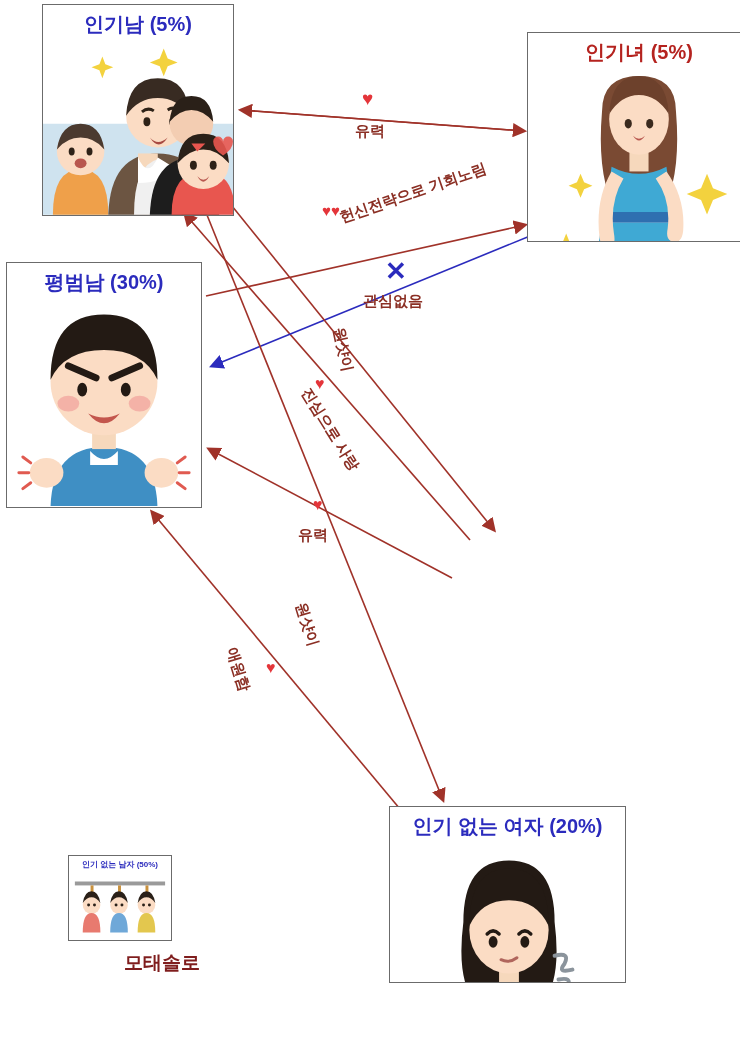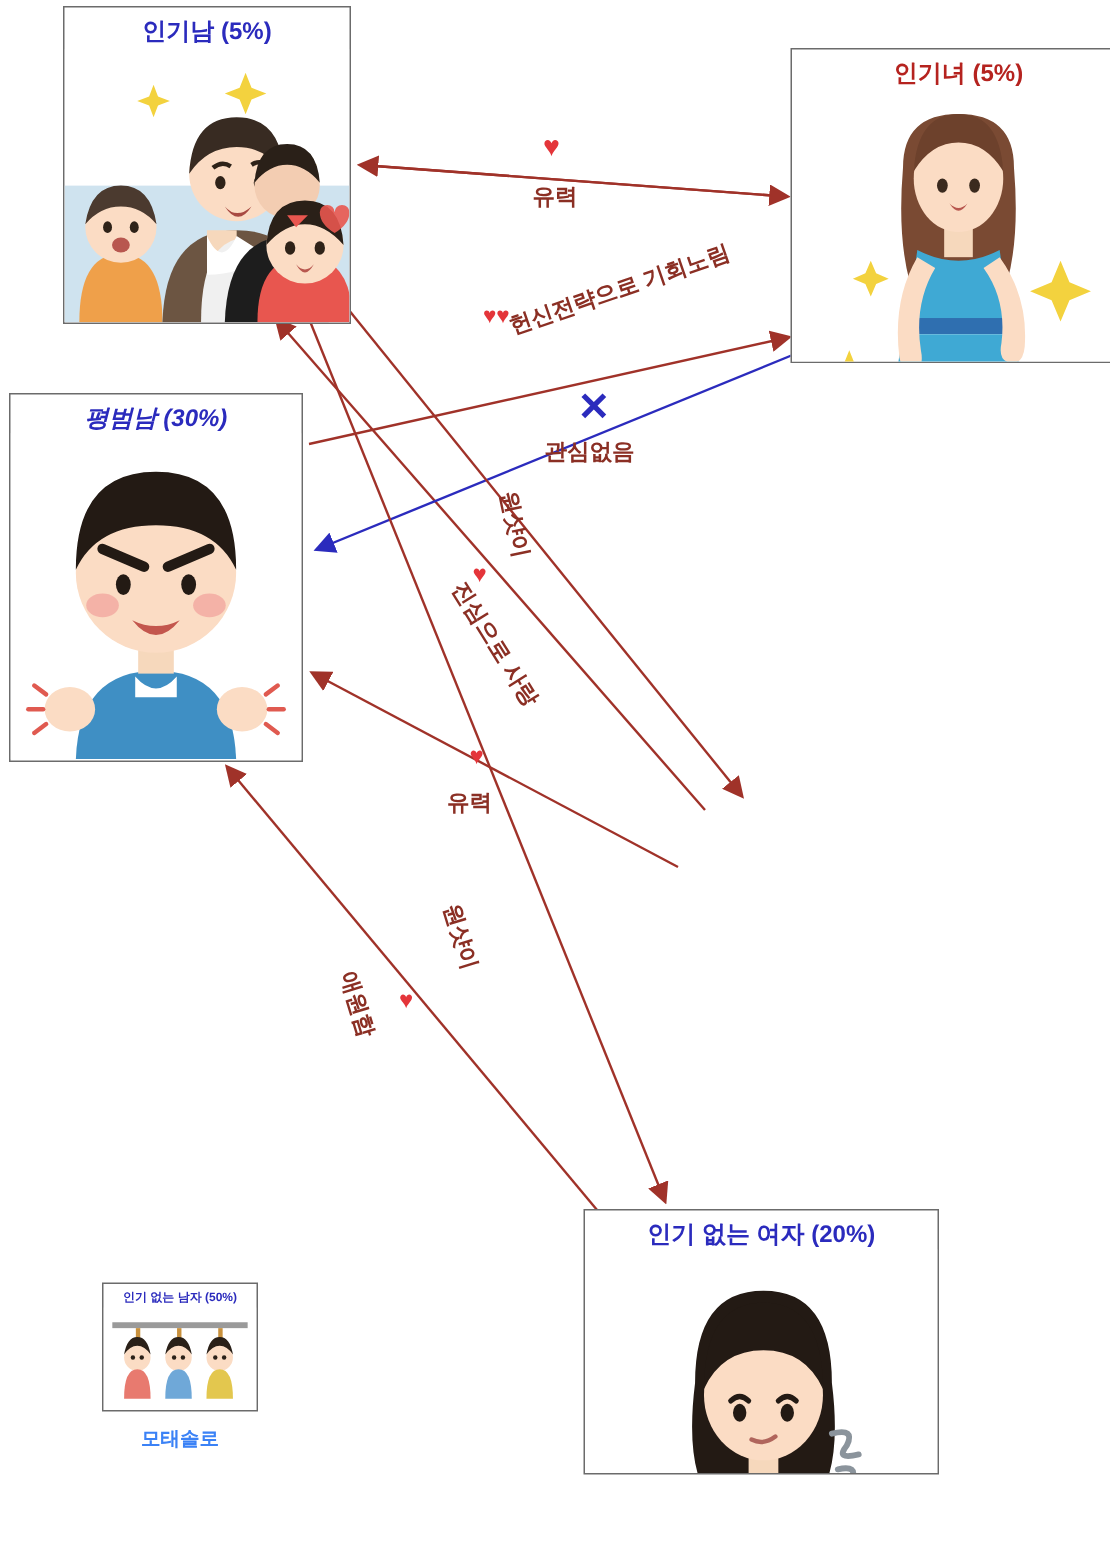--- a/index.html
+++ b/index.html
@@ -31,21 +31,21 @@
     border: 1px solid #6b6b6b;
     background: #ffffff;
     overflow: hidden;
   }
   .node .title {
     position: absolute;
     left: 0;
     right: 0;
     top: 6px;
     text-align: center;
-    font-size: 16px;
+    font-size: 20px;
     font-weight: bold;
     color: #2b2bbd;
     z-index: 3;
   }
   .node .title.red {
     color: #b5231f;
   }
   .art {
     position: absolute;
     left: 0;
@@ -96,24 +96,24 @@
     font-size: 8px;
     font-weight: bold;
     color: #2b2bbd;
     z-index: 3;
   }
   #solo-caption {
     position: absolute;
     left: 40px;
     top: 950px;
     width: 160px;
-    text-align: center;
-    font-size: 13px;
-    font-weight: bold;
-    color: #3b82f6;
+    text-align: right;
+    font-size: 19px;
+    font-weight: bold;
+    color: #7f1d1d;
   }
 </style>
 </head>
 <body>
 
 <div id="stage">
 
   <svg id="edges" viewBox="0 0 740 1043">
     <defs>
       <marker id="arrowRed" markerWidth="9" markerHeight="9" refX="7" refY="4.5" orient="auto">
@@ -243,21 +243,21 @@
 
       <path d="M70 112 q23 12 46 0 l6 42 l-58 0 z" fill="#3fa9d4"></path>
       <rect x="62" y="150" width="62" height="9" fill="#2f6fb0"></rect>
       <path d="M62 159 l62 0 l8 48 l-78 0 z" fill="#3fa9d4"></path>
 
       <path d="M70 116 q-14 24 -10 56 q2 10 8 8 q6 -2 4 -12 q-4 -26 8 -46 z" fill="#fbdcc4"></path>
       <path d="M116 116 q16 22 14 50 q-1 10 -8 9 q-7 -1 -5 -11 q3 -24 -10 -42 z" fill="#fbdcc4"></path>
     </svg>
   </div>
 
-  <div class="node" style="left:6px; top:262px; width:196px; height:246px;font-style:italic;">
+  <div class="node" style="left:6px; top:262px; width:196px; height:246px;">
     <div class="title">평범남 (30%)</div>
     <svg class="art" viewBox="0 0 196 246">
       <rect x="0" y="26" width="196" height="220" fill="#ffffff"></rect>
 
       <path d="M44 246 q2 -60 54 -60 q52 0 54 60 z" fill="#3f8fc4"></path>
       <path d="M84 190 q14 16 28 0 l0 14 l-28 0 z" fill="#ffffff"></path>
 
       <rect x="86" y="166" width="24" height="22" fill="#f6d8bc"></rect>
 
       <ellipse cx="98" cy="120" rx="54" ry="54" fill="#fbdcc4"></ellipse>

